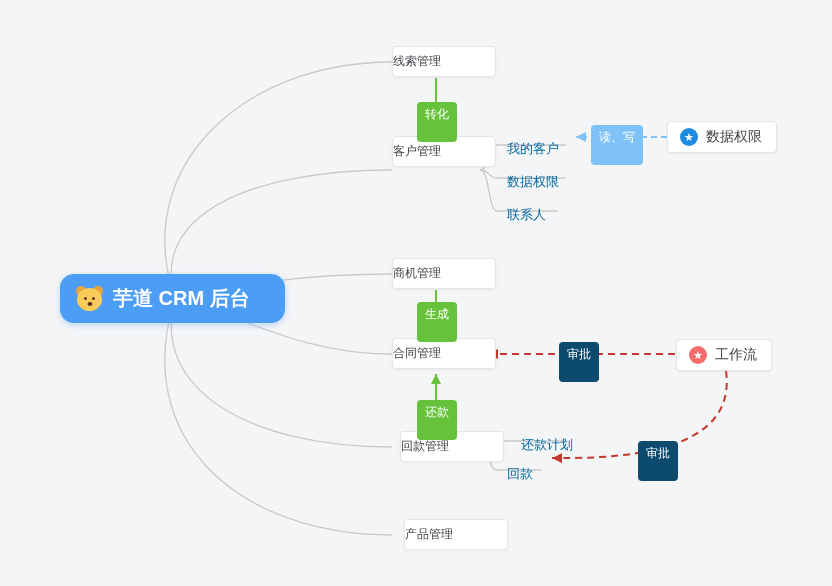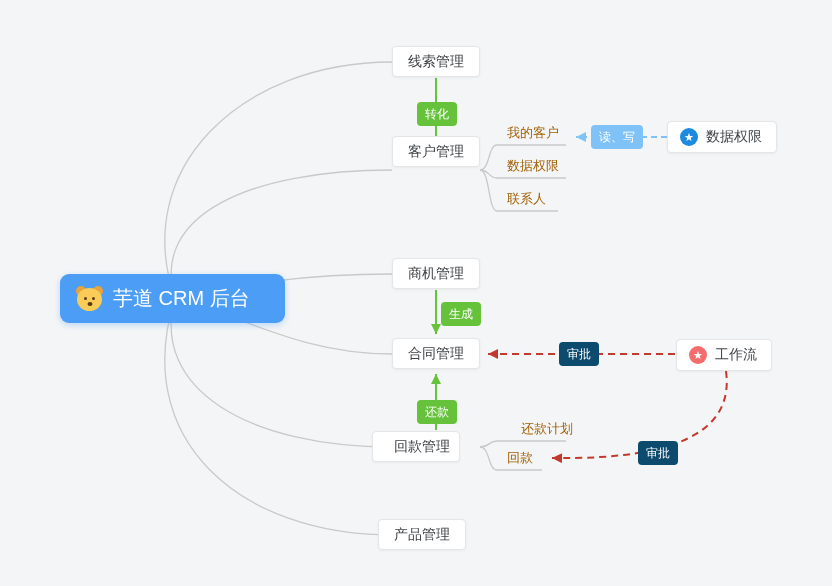--- a/index.html
+++ b/index.html
@@ -7,33 +7,33 @@
     position:relative;
     width:832px;height:586px;
     background:#f4f5f6;
     font-family:"Liberation Sans", sans-serif;
     overflow:hidden;
   }
   svg.links{position:absolute;left:0;top:0;z-index:1;}
   
   .node{
     position:absolute;z-index:2;box-sizing:border-box;
-    width:88px;height:31px;
+    width:104px;height:31px;
     background:#ffffff;border:1px solid #e3e5e7;border-radius:4px;
-    display:flex;align-items:center;justify-content:center;
-    font-size:14px;color:#3f4347;
+    display:flex;align-items:center;
+    font-size:12px;color:#3f4347;
     box-shadow:0 1px 3px rgba(0,0,0,.05);
     cursor:pointer;
   }
   .n-leads{left:392px;top:46px;}
   .n-customers{left:392px;top:136px;}
   .n-opportunities{left:392px;top:258px;}
   .n-contracts{left:392px;top:338px;}
-  .n-receivables{left:372px;top:431px;padding-left:12px;}
-  .n-products{left:378px;top:519px;}
+  .n-receivables{left:400px;top:431px;}
+  .n-products{left:404px;top:519px;}
   
   .feature{
     position:absolute;z-index:2;box-sizing:border-box;
     height:32px;padding:0 14px 0 12px;
     background:#fff;border:1px solid #e3e5e7;border-radius:4px;
     display:flex;align-items:center;gap:8px;
     font-size:14px;color:#3f4347;
     box-shadow:0 1px 3px rgba(0,0,0,.05);
     cursor:pointer;
   }
@@ -43,57 +43,58 @@
     width:18px;height:18px;border-radius:50%;
     display:flex;align-items:center;justify-content:center;
     color:#fff;font-size:11px;line-height:1;flex:0 0 auto;
   }
   .ci-blue{background:#1d8ce0;}
   .ci-pink{background:#f56c6c;}
   
   .root{
     position:absolute;z-index:3;box-sizing:border-box;
     left:60px;top:274px;width:225px;height:49px;
-    background:#4c9df6;border-radius:9px;
+    background:#4c9df6;border-radius:14px;
     display:flex;align-items:center;gap:10px;padding:0 0 0 16px;
-    color:#fff;font-size:20px;font-weight:400;
+    color:#fff;font-size:20px;font-weight:700;
     box-shadow:0 2px 6px rgba(76,157,246,.35);
     cursor:pointer;
   }
   
   .dog{position:relative;width:27px;height:25px;flex:0 0 auto;}
   .dog .ear{position:absolute;top:0;width:10px;height:10px;background:#e8a33d;border-radius:50%;}
   .dog .ear.l{left:0;} .dog .ear.r{right:0;}
   .dog .face{position:absolute;left:1px;top:2px;width:25px;height:23px;background:#f9cb57;border-radius:50%;}
   .dog .eye{position:absolute;top:11px;width:3px;height:3px;background:#5b3a1e;border-radius:50%;}
   .dog .eye.l{left:8px;} .dog .eye.r{right:8px;}
   .dog .nose{position:absolute;bottom:5px;left:50%;transform:translateX(-50%);width:5px;height:4px;background:#5b3a1e;border-radius:50%;}
   
   .sub{
     position:absolute;z-index:2;
-    font-size:13px;color:#a16207;height:17px;line-height:17px;
-    cursor:pointer;
+    font-size:13px;color:#0369a1;height:17px;line-height:17px;
+    cursor:pointer;
+    margin-top:16px;
   }
   .s-my{left:507px;top:124px;}
   .s-public{left:507px;top:157px;}
   .s-contacts{left:507px;top:190px;}
   .s-plan{left:521px;top:420px;}
   .s-receipt{left:507px;top:449px;}
   
   .badge{
     position:absolute;z-index:4;box-sizing:border-box;
-    height:24px;line-height:24px;padding:0 8px;
+    height:40px;line-height:24px;padding:0 8px;
     border-radius:4px;color:#fff;font-size:12px;
     text-align:center;white-space:nowrap;
   }
   .bg-green{background:#65c23a;}
   .bg-blue{background:#7ec2f7;}
   .bg-red{background:#0c4a6e;}
   .b-convert{left:417px;top:102px;}
-  .b-generate{left:441px;top:302px;}
+  .b-generate{left:417px;top:302px;}
   .b-repay{left:417px;top:388px;margin-top:12px;}
   .b-readwrite{left:591px;top:125px;}
   .b-approve1{left:559px;top:342px;}
   .b-approve2{left:638px;top:441px;}
 </style>
 </head>
 <body>
 
 <div class="canvas">
 

